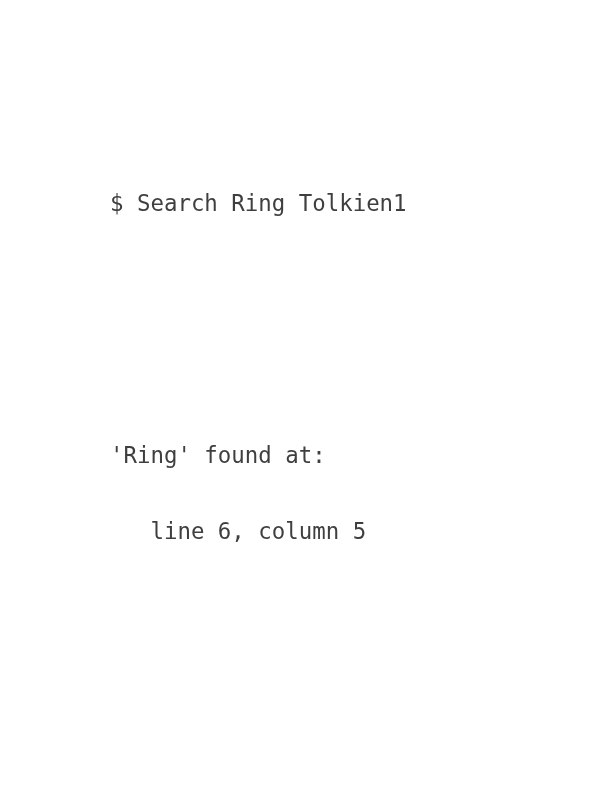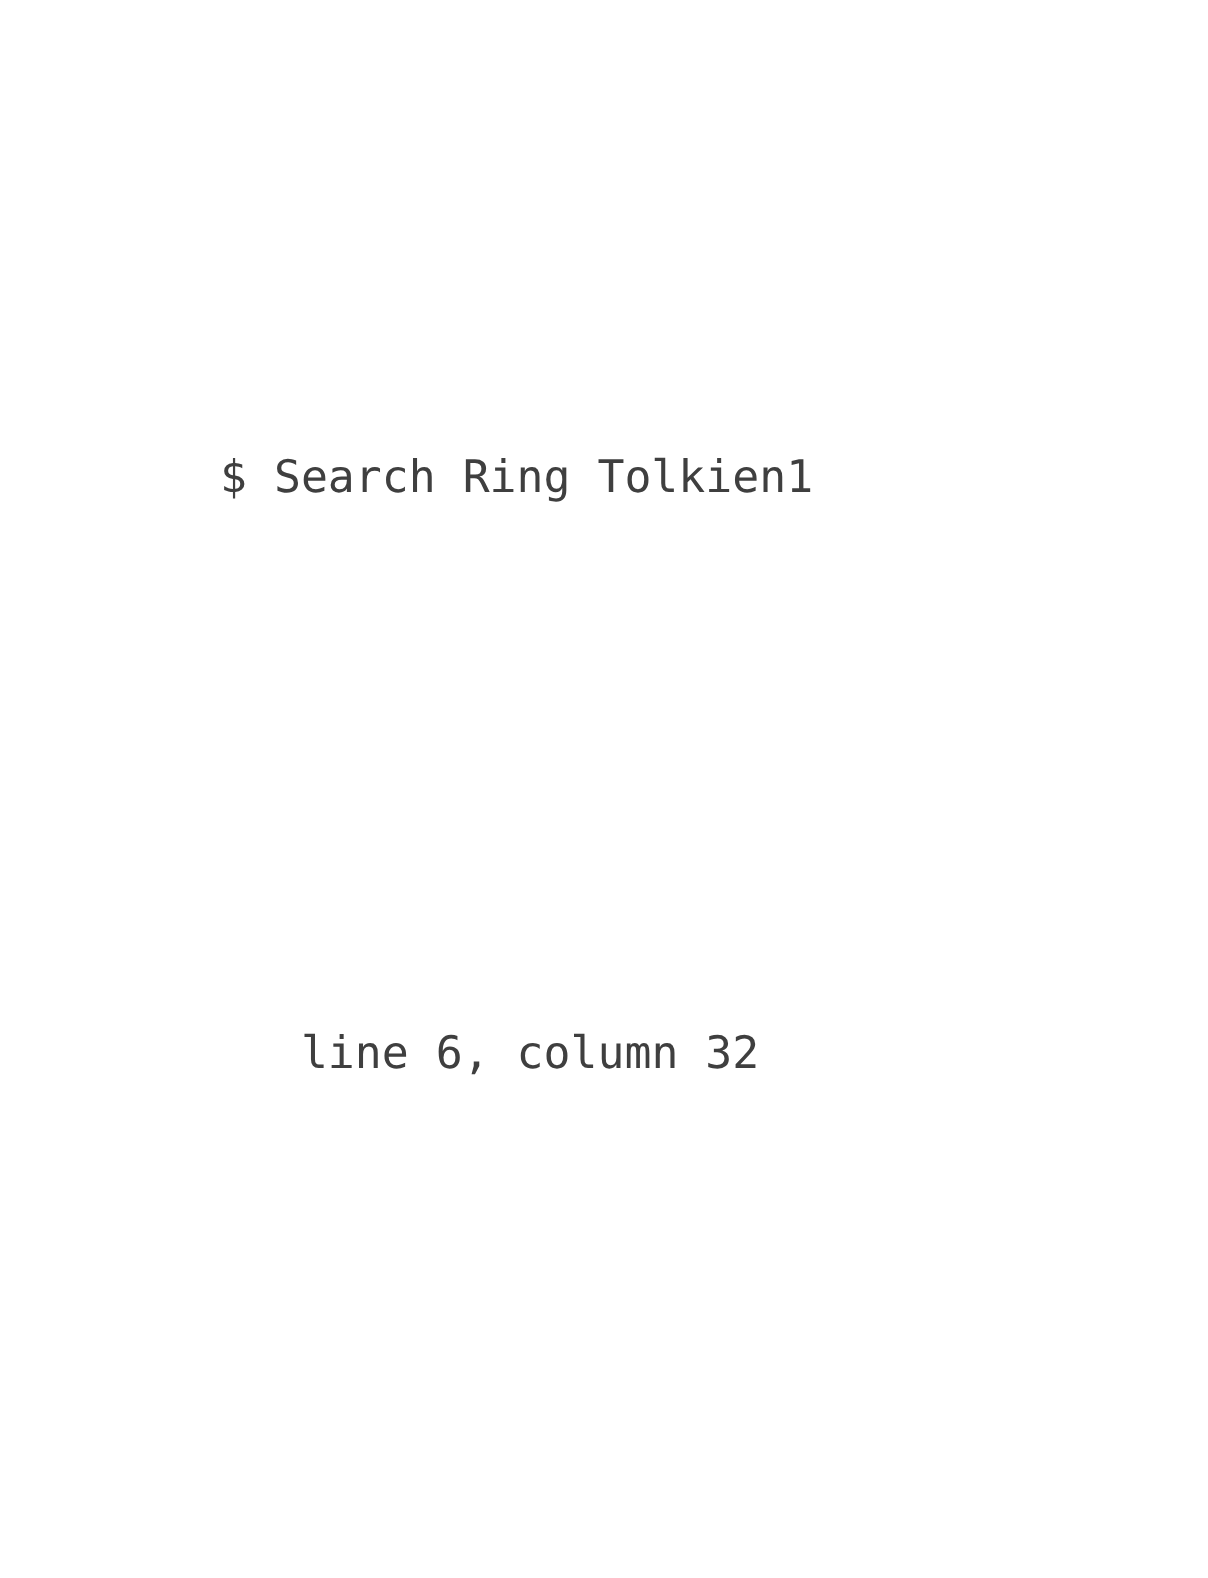--- a/index.html
+++ b/index.html
@@ -34,41 +34,41 @@
   }
   
   .block + .block {
     margin-top: 25.2px;
   }
 
   .line {
     display: block;
     white-space: pre;
     height: 25.2px;
-    margin-top: 36px;
   }
 
   .line.indent::before {
     content: "   ";
     white-space: pre;
   }
 </style>
 </head>
 <body style="background: rgb(255, 255, 255);">
 
 <div id="terminal" style="color: rgb(63, 63, 63);">
 
   
   <div class="block">
     <span class="line">$ Search Ring Tolkien1</span>
   </div>
 
   
   <div class="block">
-    <span class="line indent">line 6, column 32</span>
+    <span class="line">'Ring' found at:</span>
+    <span class="line indent">line 6, column 5</span>
   </div>
 
   
   
 
   
   
 
   
   

